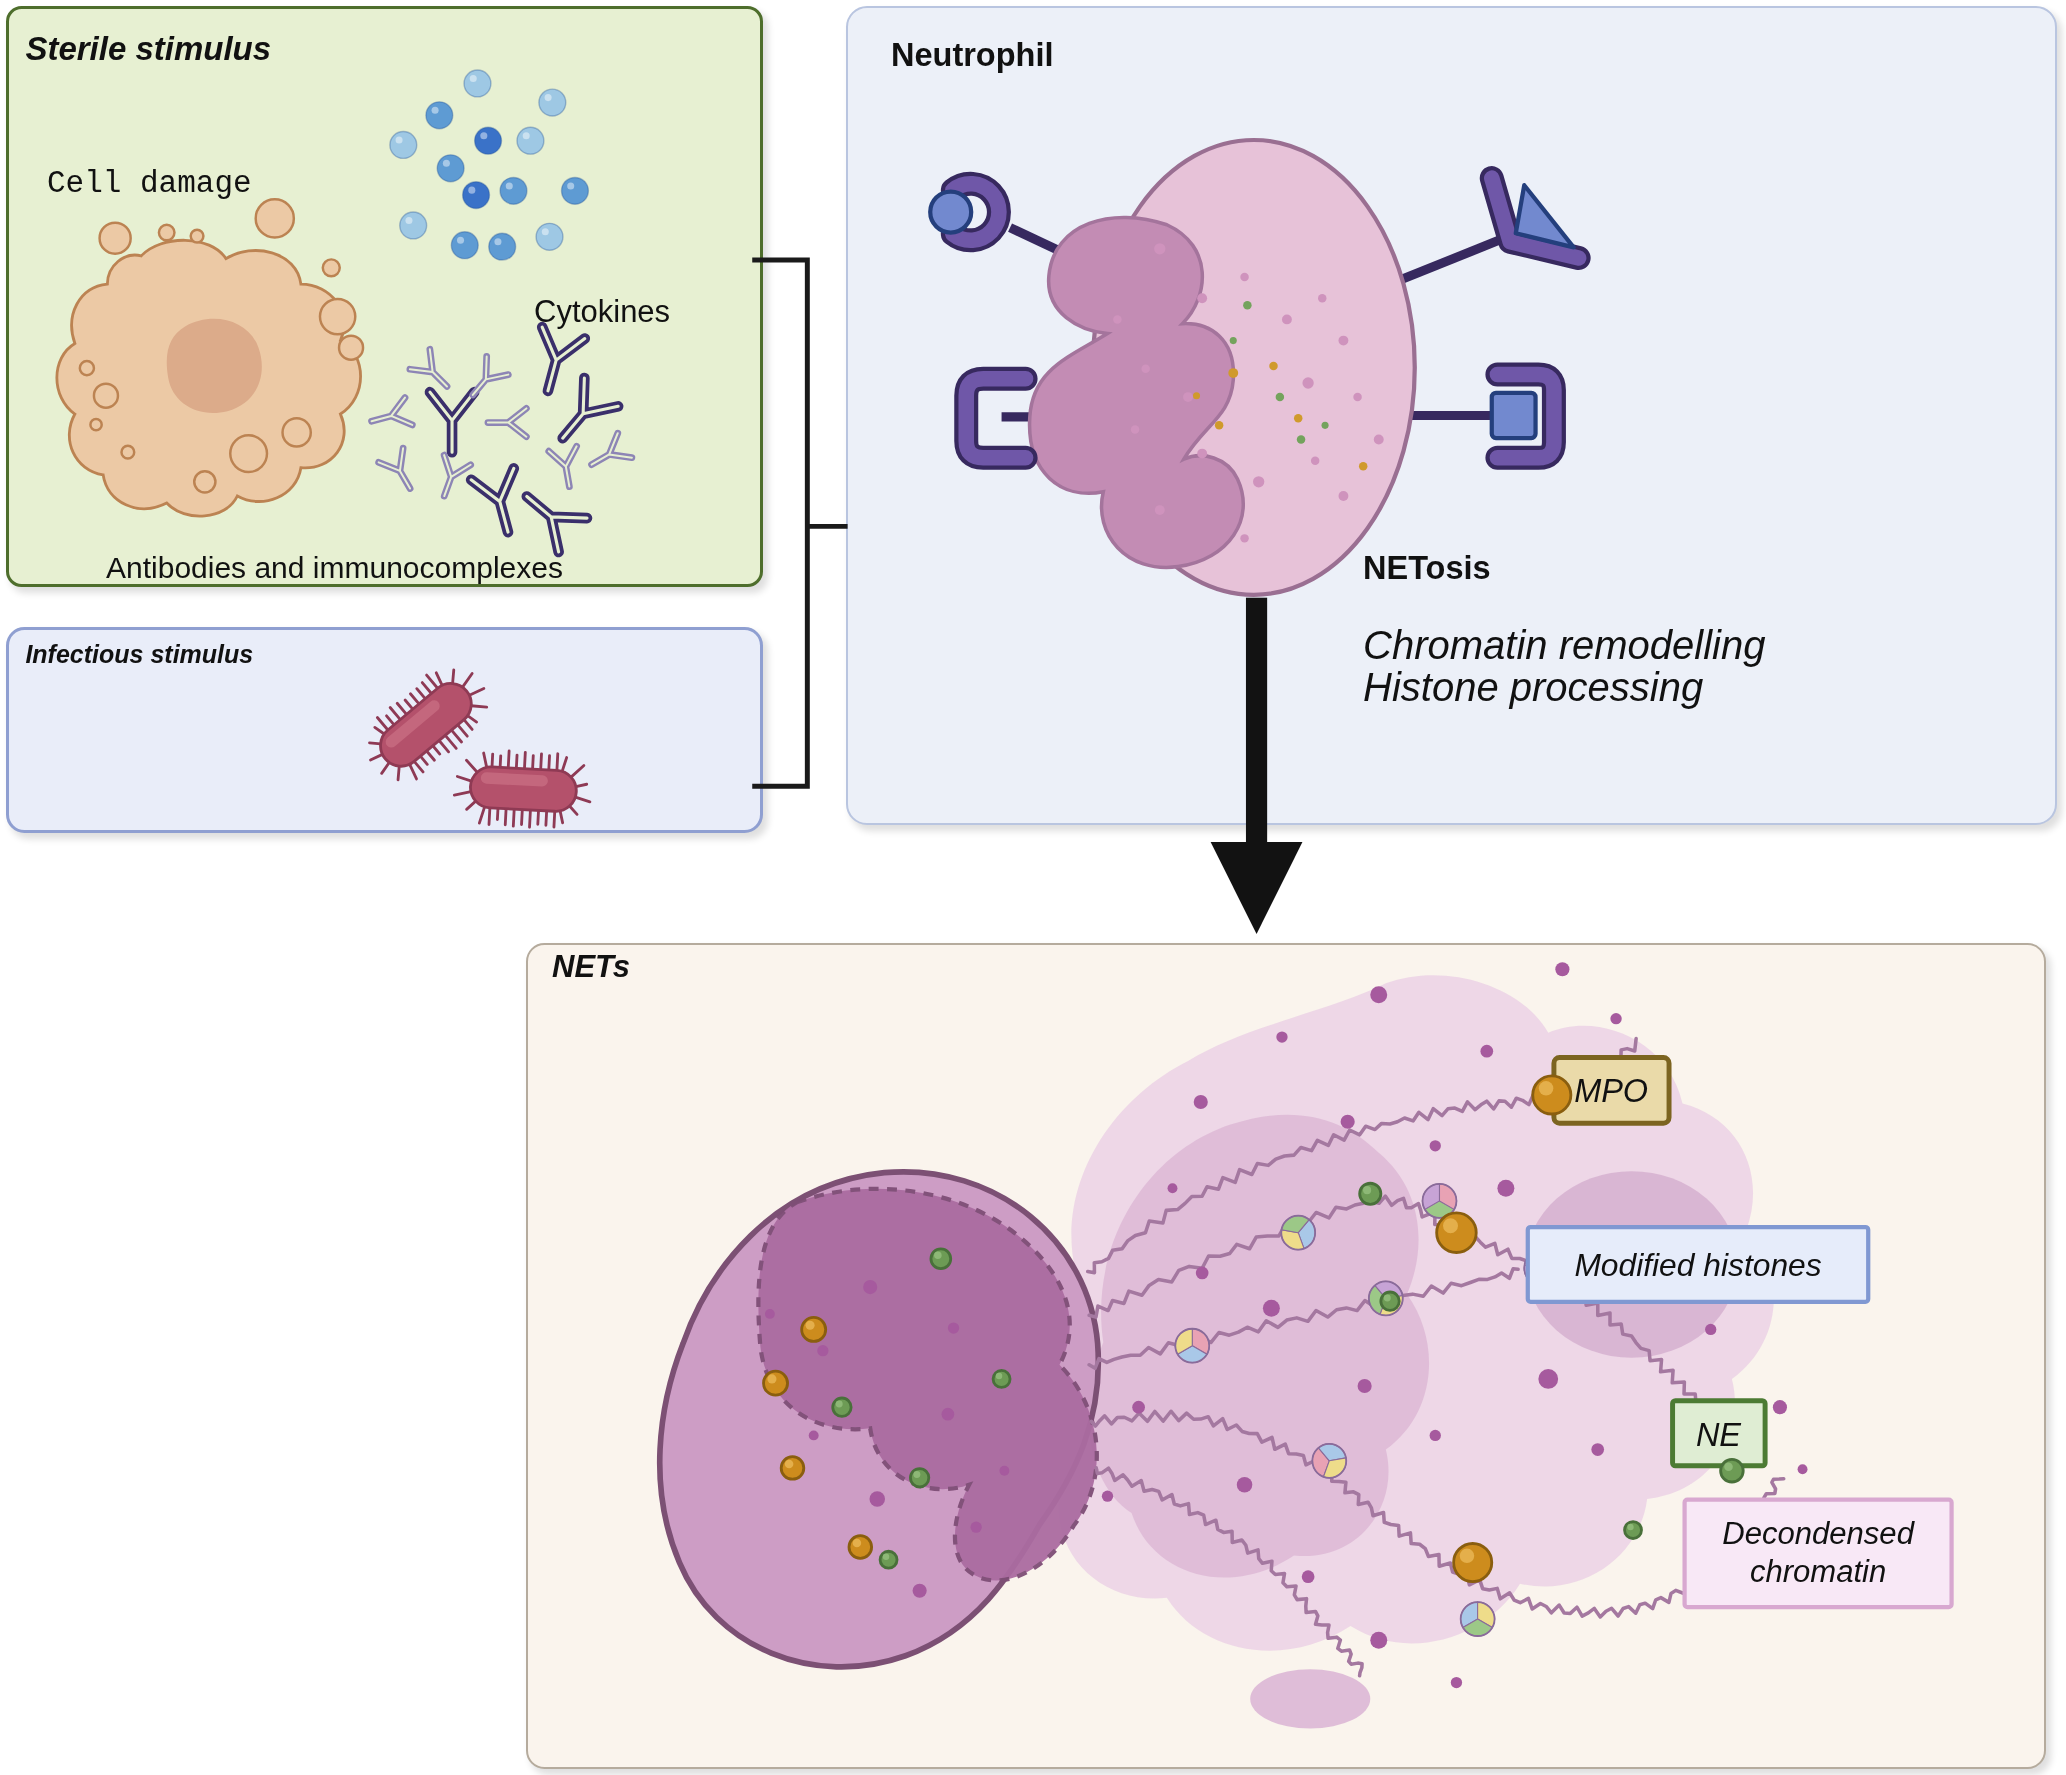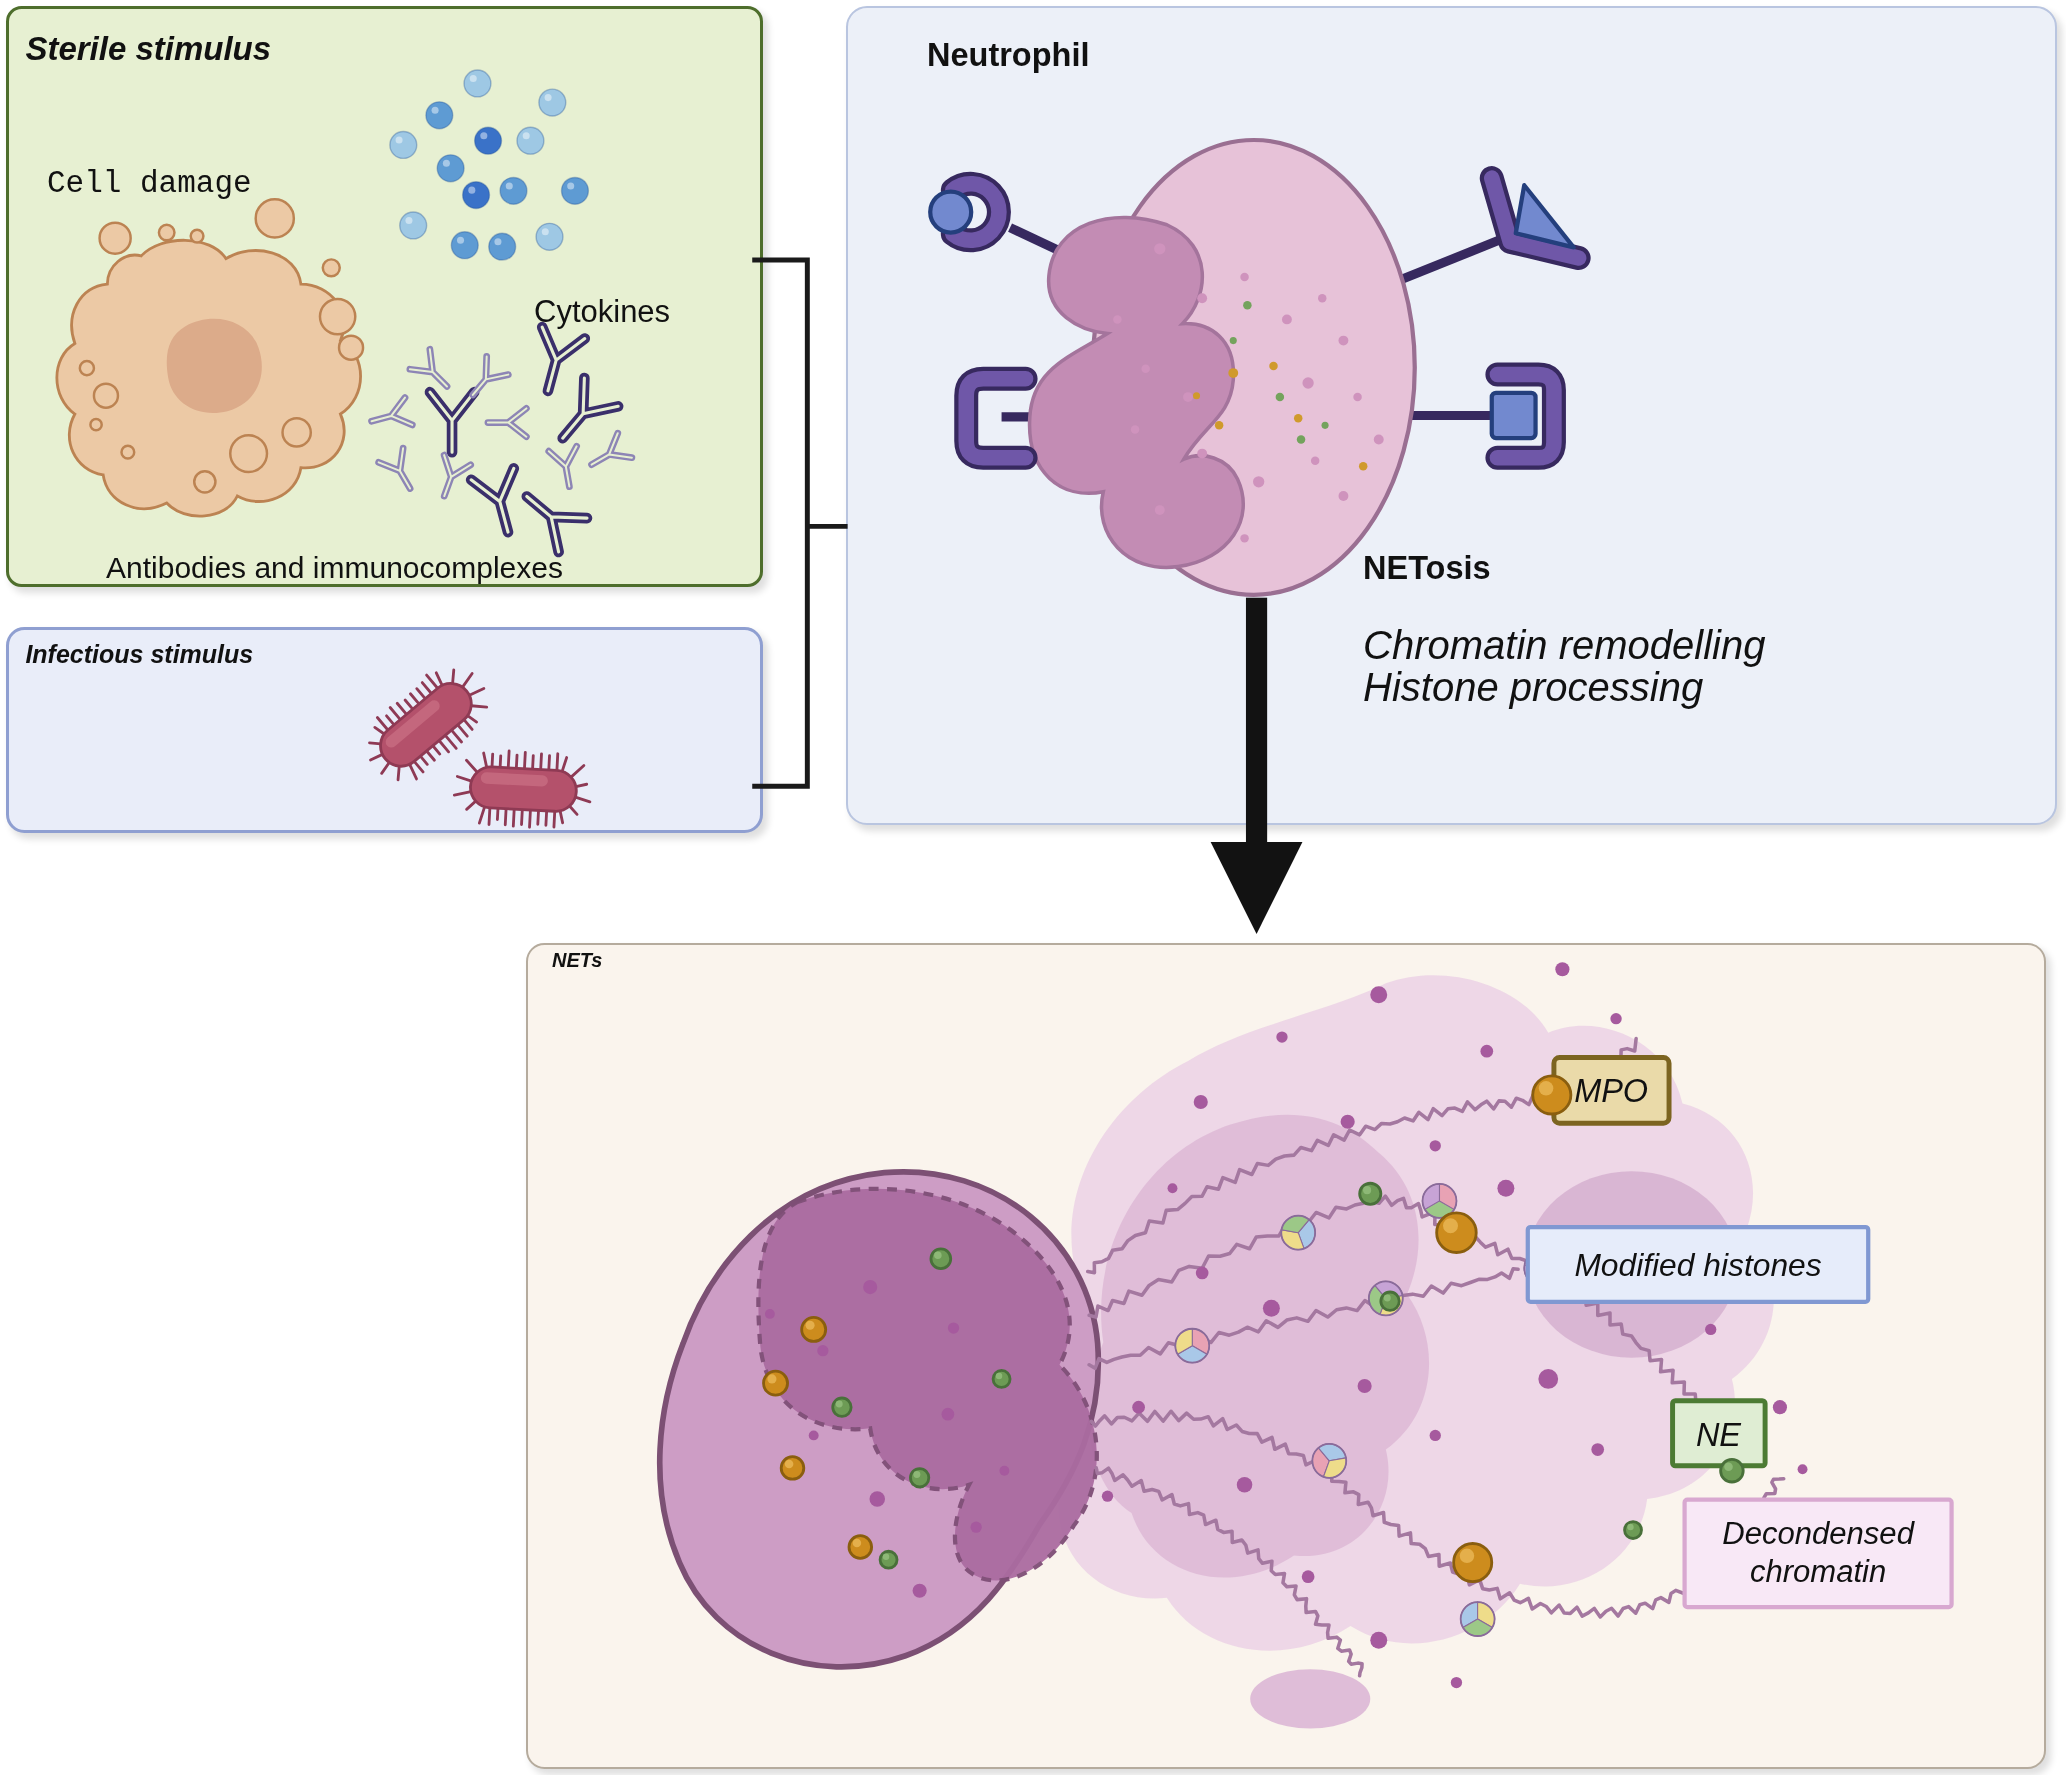--- a/index.html
+++ b/index.html
@@ -15,24 +15,24 @@
   #panel-nets{left:526px;top:943px;width:1520px;height:826px;background:#faf4ed;
       border:2.8px solid #b5ab9d;border-radius:18.4px;}
   .txt{position:absolute;white-space:nowrap;z-index:3;}
   .t-bold{font-weight:700;}
   .t-bi{font-weight:700;font-style:italic;}
   #t-sterile{left:25.4px;top:30px;font-size:33px;}
   #t-celldamage{left:47px;top:166px;font-size:31px;font-family:Liberation Mono, monospace;}
   #t-cytokines{left:534px;top:294px;font-size:31px;}
   #t-antibodies{left:106px;top:551px;width:636px;font-size:30px;white-space:nowrap;}
   #t-infectious{left:25.4px;top:640px;font-size:25px;}
-  #t-neutrophil{left:891px;top:37px;font-size:32.5px;margin-left:36px;}
+  #t-neutrophil{left:891px;top:37px;font-size:32.5px;}
   #t-netosis{left:1363px;top:550px;font-size:32.5px;}
   #t-netosis-lines{left:1363px;top:624px;font-size:40px;line-height:42px;font-style:italic;}
-  #t-nets{left:552px;top:949px;font-size:20px;}
+  #t-nets{left:552px;top:949px;font-size:31px;}
   svg.art{position:absolute;left:0;top:0;z-index:2;pointer-events:none;}
   svg text{font-family:"Liberation Sans",sans-serif;fill:#111;}
 </style>
 </head>
 <body>
 
 <div class="stage">
 
   <div class="panel" id="panel-sterile"></div>
   <div class="panel" id="panel-infectious"></div>

